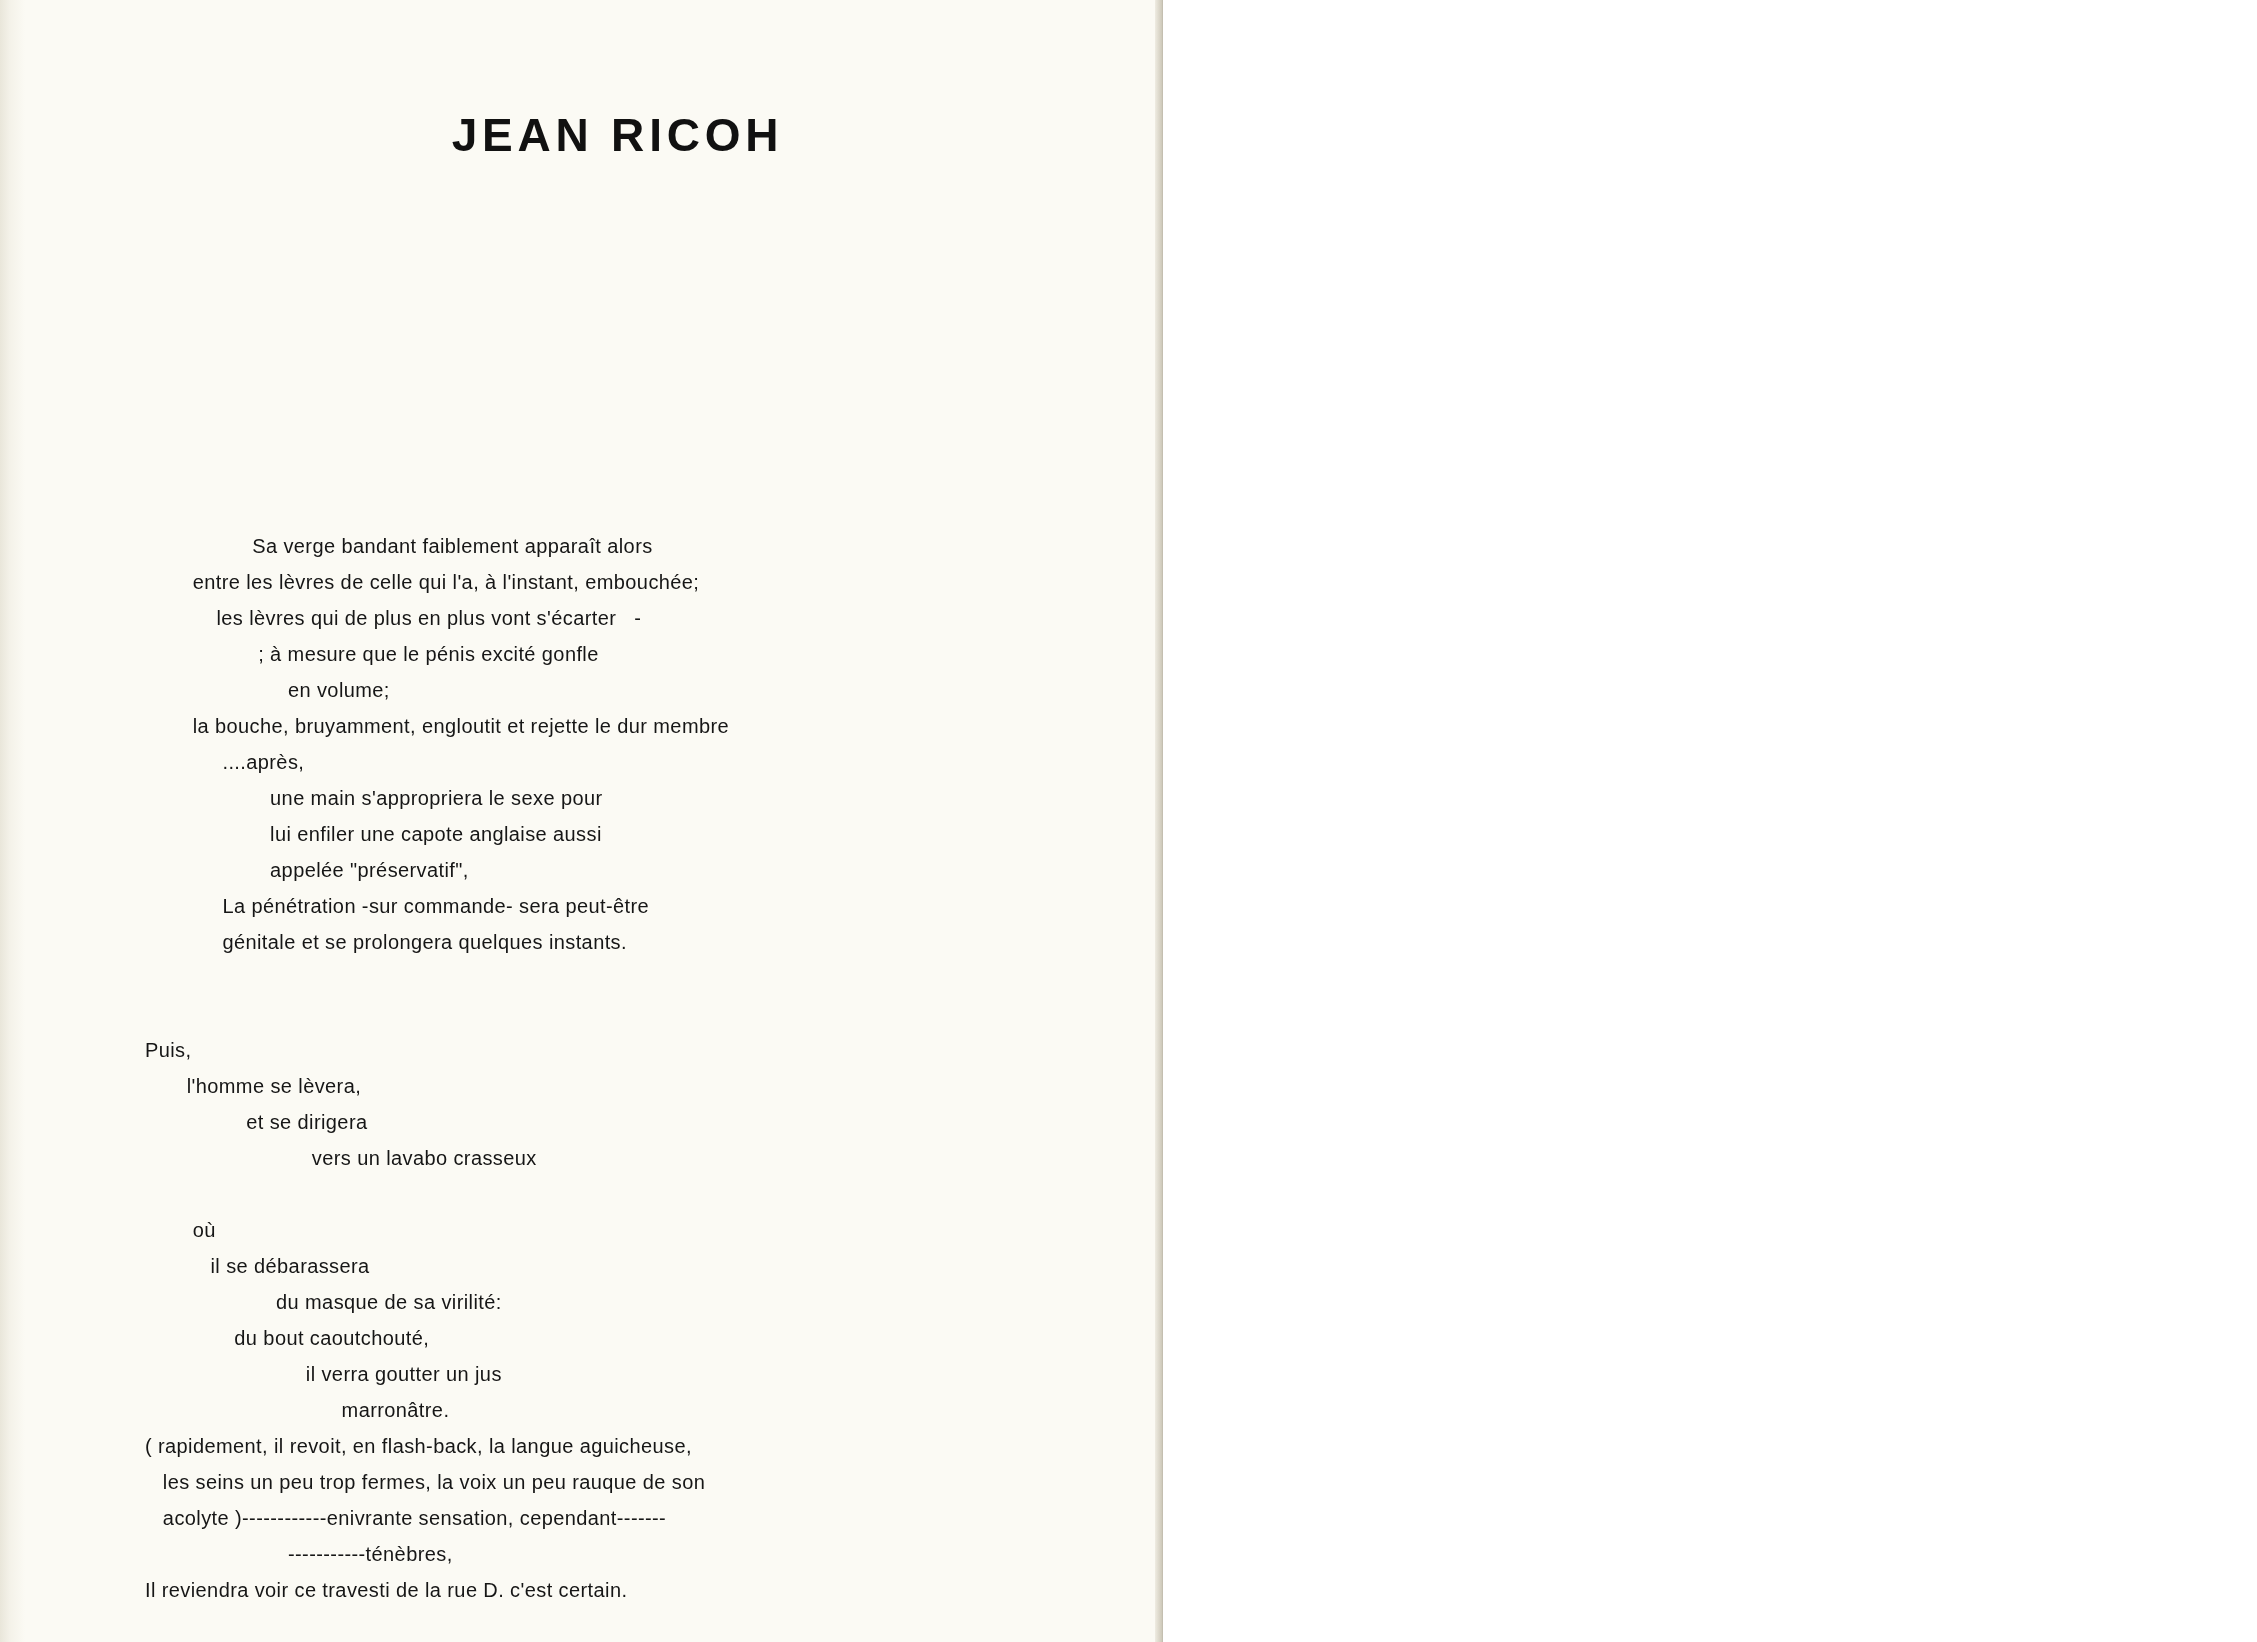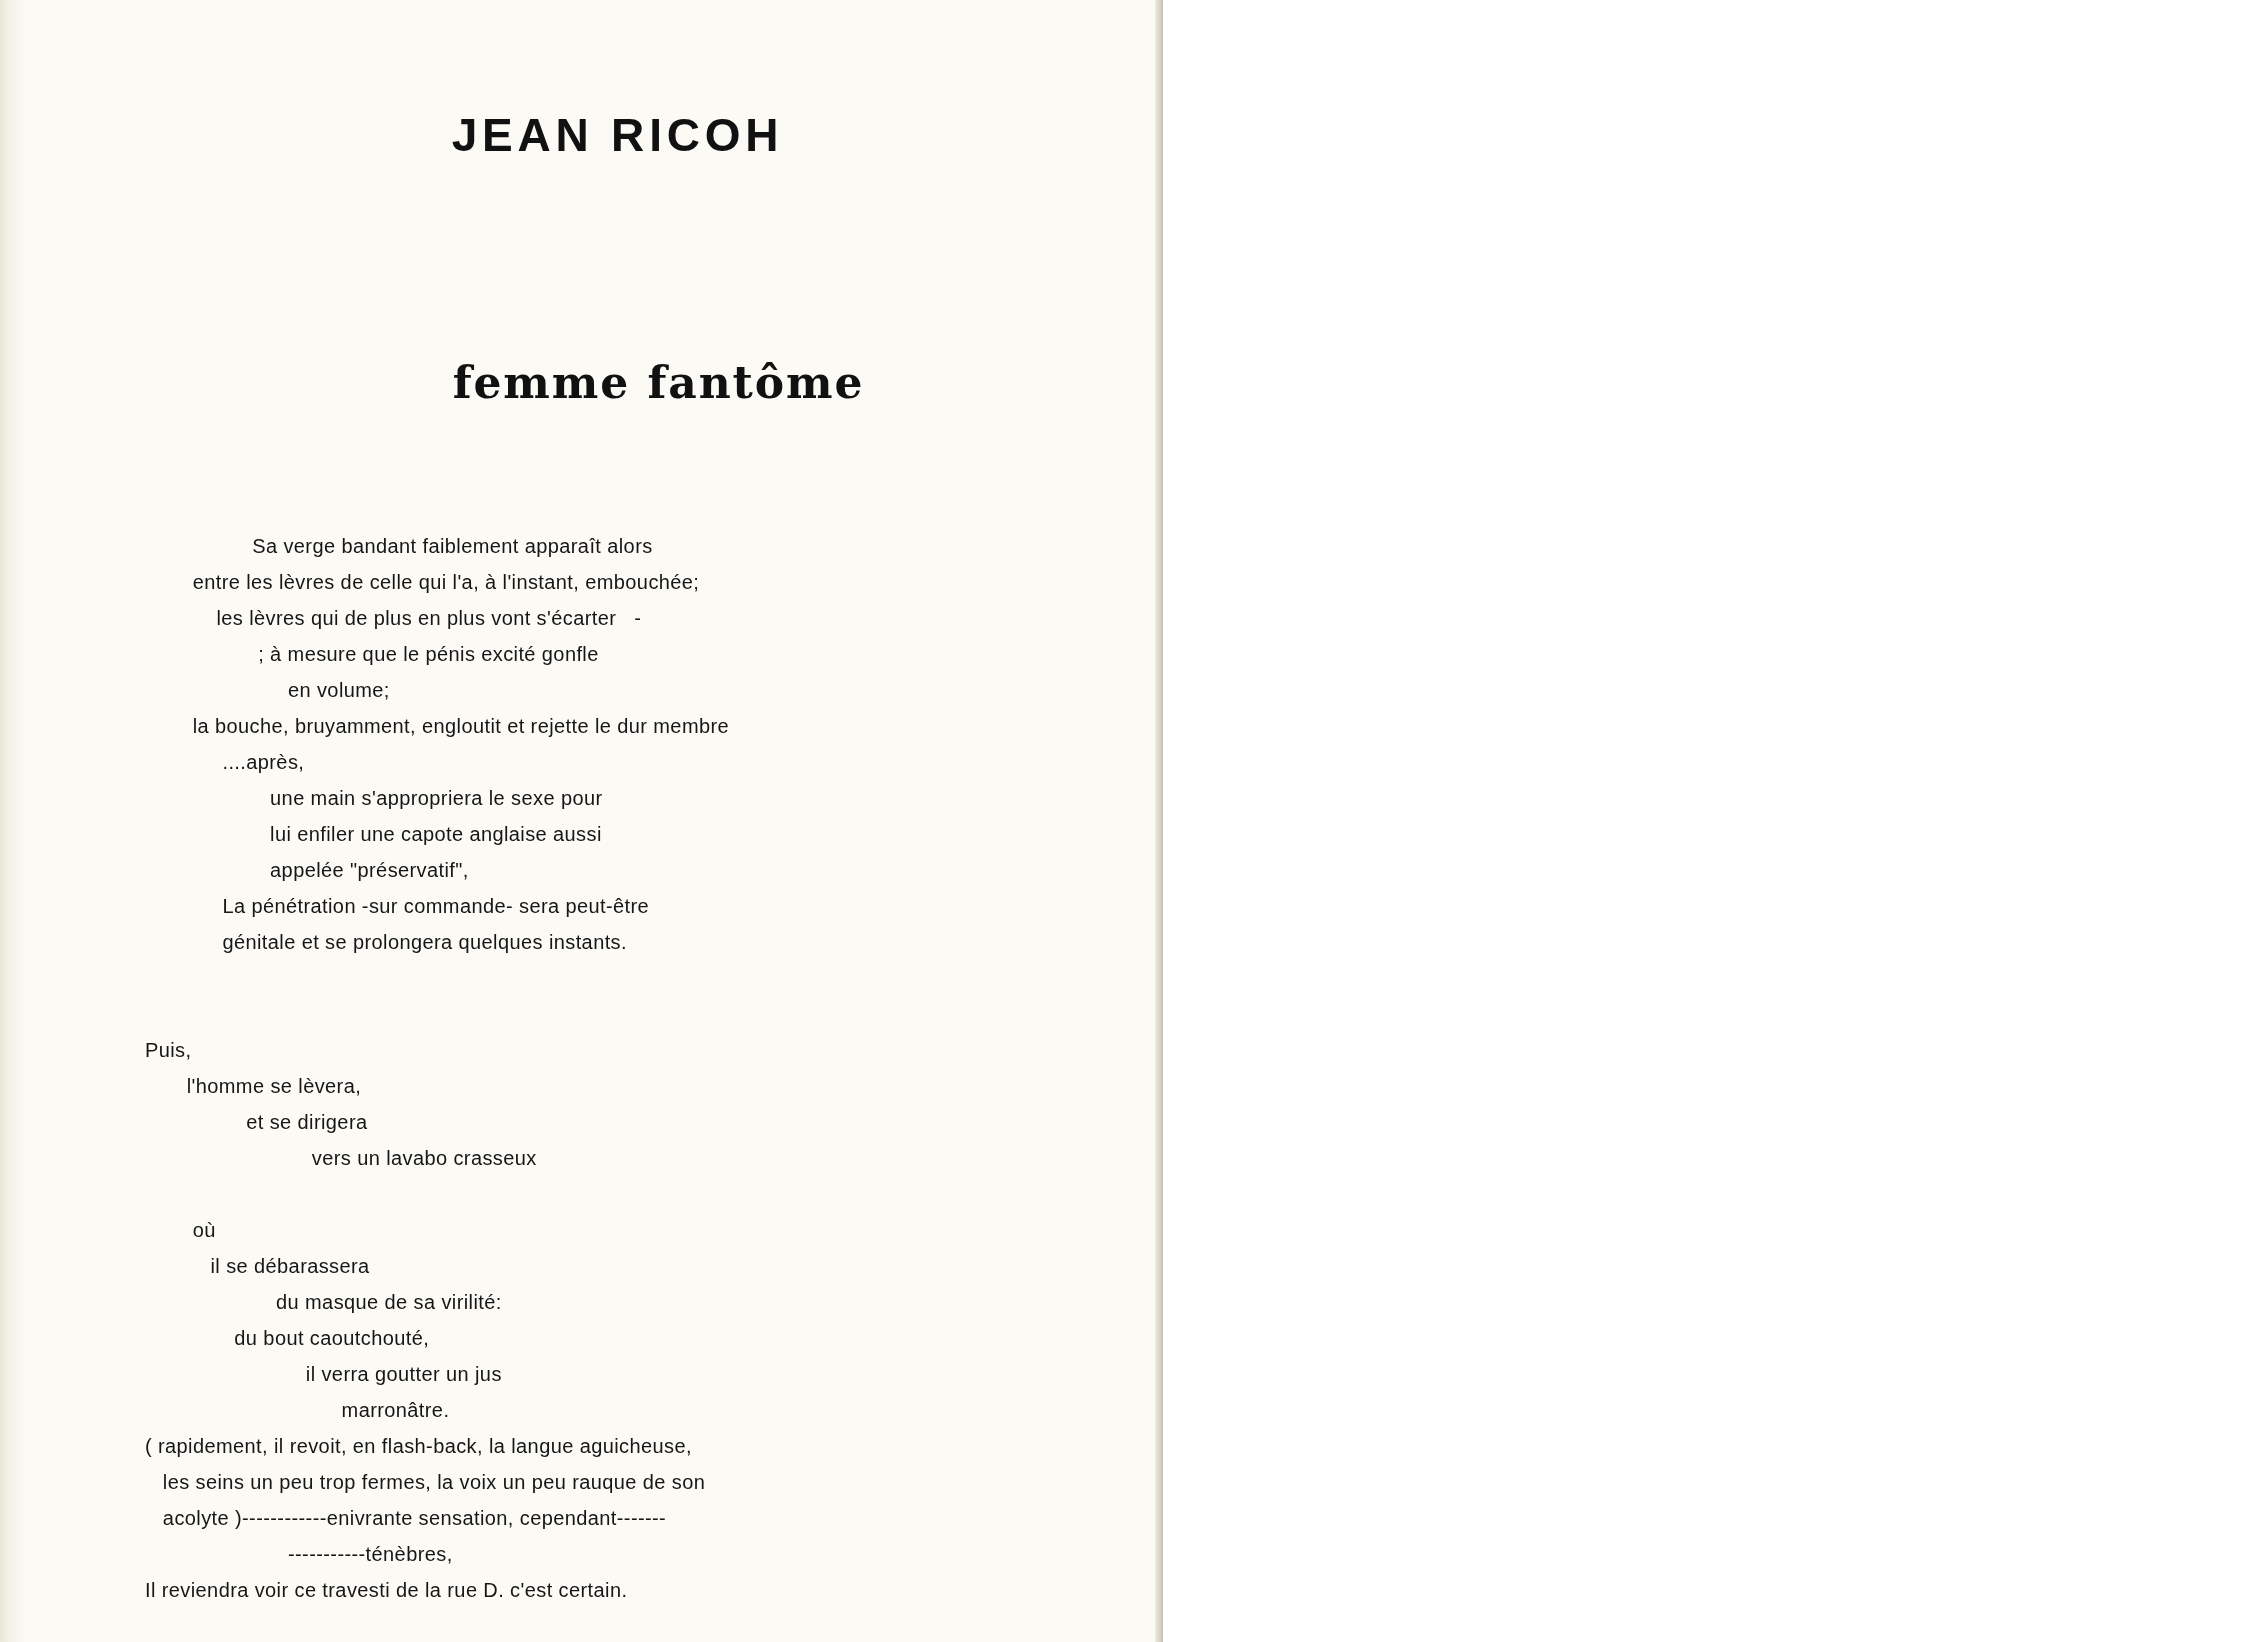--- a/index.html
+++ b/index.html
@@ -87,21 +87,20 @@
 </style>
 </head>
 <body>
 
 <div class="spread">
 
   <div class="page-left">
     <div class="page-left-edge"></div>
 
     <div class="author">JEAN RICOH</div>
-    <div class="title">femme fantôme</div>
     <div class="poem">                  Sa verge bandant faiblement apparaît alors
         entre les lèvres de celle qui l'a, à l'instant, embouchée;
             les lèvres qui de plus en plus vont s'écarter   -
                    ; à mesure que le pénis excité gonfle
                         en volume;
         la bouche, bruyamment, engloutit et rejette le dur membre
              ....après,
                      une main s'appropriera le sexe pour
                      lui enfiler une capote anglaise aussi
                      appelée "préservatif",

